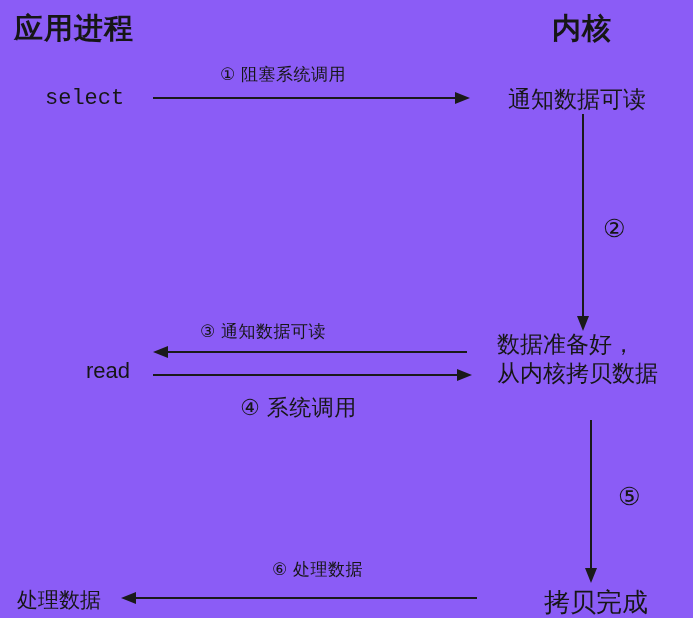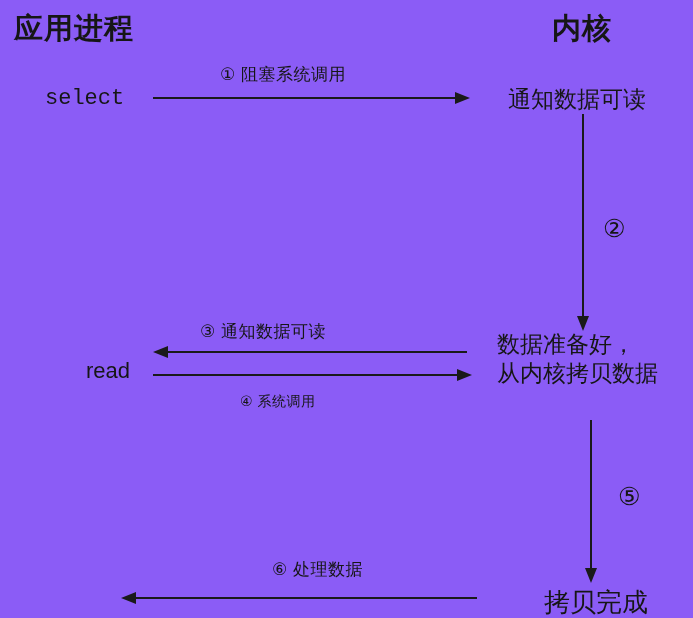--- a/index.html
+++ b/index.html
@@ -64,20 +64,21 @@
 
   <div class="abs circled-num" style="left:603px; top:214px;">②</div>
 
   <div class="abs kernel-block" style="left:497px; top:330px;">
     <div>数据准备好，</div>
     <div>从内核拷贝数据</div>
   </div>
 
   <div class="abs arrow-label" style="left:200px; top:320px;">③ 通知数据可读</div>
   <div class="abs node-latin" style="left:50px; top:358px;margin-left:36px;">read</div>
-  <div class="abs arrow-label" style="left:240px; top:393px; font-size:14px;">④ 系统调用</div>
+  <div class="abs arrow-label" style="left:240px; top:393px; font-size:22px;">④ 系统调用</div>
 
   <div class="abs circled-num" style="left:618px; top:482px;">⑤</div>
 
   <div class="abs arrow-label" style="left:272px; top:558px;">⑥ 处理数据</div>
+  <div class="abs node" style="left:17px; top:586px; font-size:21px;">处理数据</div>
   <div class="abs node" style="left:544px; top:585px; font-size:26px;">拷贝完成</div>
 
 </div>
 
 </body></html>

